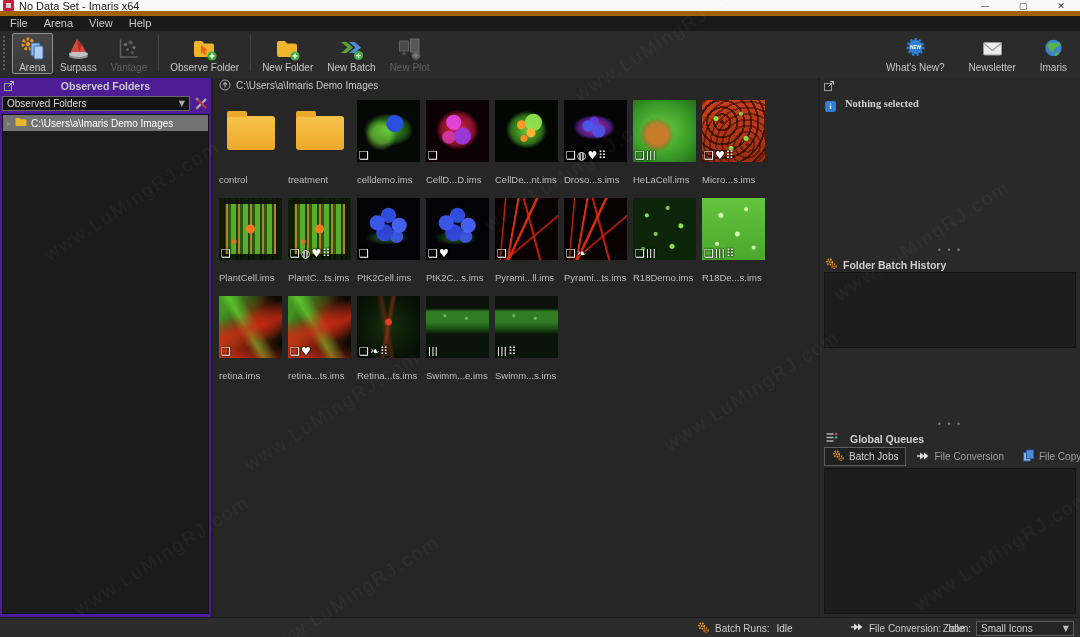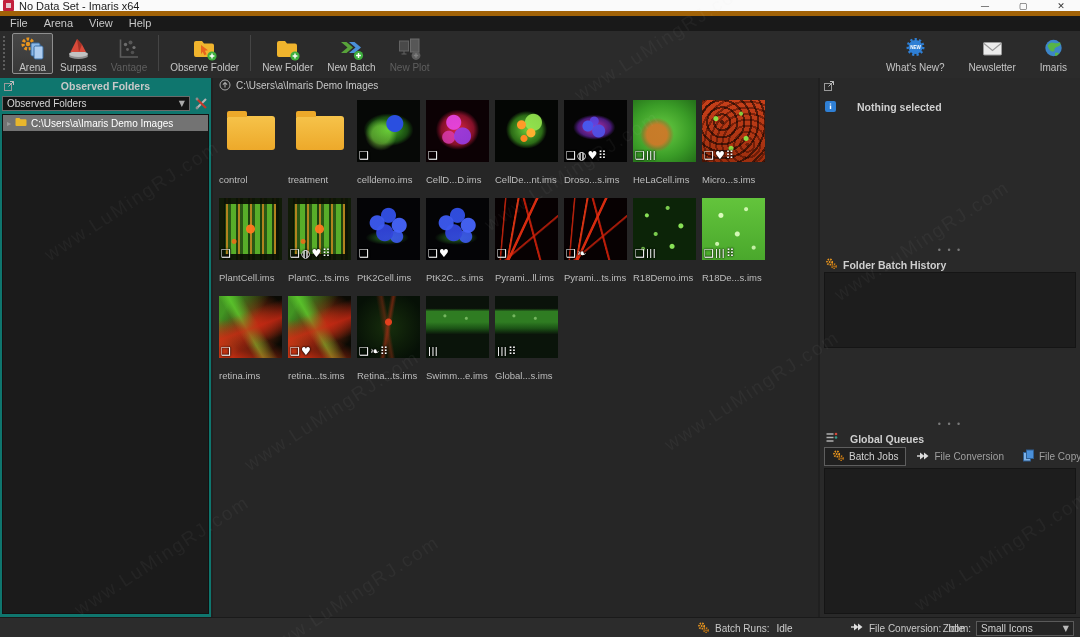--- a/index.html
+++ b/index.html
@@ -27,21 +27,21 @@
           padding:1px 6px 0 6px;margin-top:2px;border:1px solid transparent;border-radius:2px;}
   .tb-btn .tb-ic{width:27px;height:27px;display:flex;align-items:center;justify-content:center;}
   .tb-btn .tb-label{font-size:10px;color:#c6c6c6;margin-top:0;white-space:nowrap;}
   .tb-btn.selected{border-color:#8f8f8f;background:linear-gradient(#474747,#383838);}
   .tb-btn.disabled .tb-label{color:#5f5f5f;}
   .tb-btn.disabled .tb-ic{opacity:.45;}
   .tb-sep{width:1px;height:36px;background:#454545;margin:4px 4px 0 4px;}
   #toolbar-right{margin-left:auto;display:flex;align-items:flex-start;gap:10px;padding-right:6px;}
   
   #workspace{position:absolute;left:0;top:78px;width:1080px;height:539px;background:#202020;}
-  .panel{position:absolute;top:0;height:539px;background:#0f766e;box-sizing:border-box;}
+  .panel{position:absolute;top:0;height:539px;background:#4c1d95;box-sizing:border-box;}
   #left-panel{left:0;width:211px;}
   #center-panel{left:213px;width:605px;background:#262626;}
   #right-panel{left:820px;width:260px;background:#292929;}
   .panel-head{position:absolute;left:0;top:0;right:0;height:15px;display:flex;align-items:center;}
   .panel-title{flex:1;text-align:center;font-size:10.5px;font-weight:bold;color:#c8c8c8;}
   .popout{width:12px;height:12px;margin-left:3px;display:flex;align-items:center;justify-content:center;}
   
   .dropdown-row{position:absolute;left:2px;top:17px;right:2px;height:16px;display:flex;align-items:center;}
   .folder-select{flex:1;height:15px;background:#141414;border:1px solid #6a6a6a;color:#d6d6d6;
                  font-size:10px;display:flex;align-items:center;padding:0 4px;box-sizing:border-box;}
@@ -152,21 +152,21 @@
     radial-gradient(circle at 50% 42%, rgba(235,65,30,.95) 0 3px, transparent 4px),
     linear-gradient(100deg, transparent 45%, rgba(165,45,20,.55) 49% 50%, transparent 54%),
     linear-gradient(80deg, transparent 40%, rgba(145,45,20,.45) 47% 48%, transparent 52%),
     radial-gradient(ellipse at 50% 50%, rgba(32,62,16,.65), transparent 82%),
     #061006;}
   .t-swimm{background:
     radial-gradient(circle at 30% 32%, rgba(185,240,155,.5) 0 1px, transparent 2px),
     radial-gradient(circle at 64% 36%, rgba(185,240,155,.5) 0 1px, transparent 2px),
     linear-gradient(180deg, #0a120a 0 20%, #2f7c22 25% 42%, #1c5416 52%, #0a140a 62% 100%);}
   
-  .nothing-row{position:absolute;left:5px;top:20px;display:flex;align-items:center;gap:21px;}
+  .nothing-row{position:absolute;left:5px;top:20px;display:flex;gap:9px;font-family:Liberation Serif, serif;}
   .nothing-label{font-size:10.5px;font-weight:bold;color:#d0d0d0;}
   .splitter{position:absolute;left:0;right:0;height:6px;text-align:center;color:#787878;
             font-size:9px;line-height:5px;letter-spacing:2px;}
   .rp-header{position:absolute;left:5px;display:flex;align-items:center;gap:5px;}
   .rp-header .hdr-label{font-size:10.5px;font-weight:bold;color:#cfcfcf;}
   .rp-box{position:absolute;left:4px;right:4px;background:#1d1d1d;border:1px solid #151515;}
   .tabs-row{position:absolute;left:4px;right:20px;height:19px;display:flex;align-items:center;gap:2px;}
   .queue-tab{display:flex;align-items:center;gap:4px;height:17px;padding:0 7px;font-size:10px;
              color:#9f9f9f;border:1px solid transparent;white-space:nowrap;}
   .queue-tab.selected{background:#202020;border-color:#5e5e5e;color:#d2d2d2;}
@@ -543,21 +543,21 @@
               </div>
               <div class="tile-label">Swimm...e.ims</div>
             </div>
             <div class="tile">
               <div class="tile-img t-swimm">
                 <div class="badges">
                   <span class="badge-frames">|||</span>
                   <span>⠿</span>
                 </div>
               </div>
-              <div class="tile-label">Global...s.ims</div>
+              <div class="tile-label">Swimm...s.ims</div>
             </div>
           </div>
         </div>
     </div>
 
     <div id="right-panel" class="panel">
       <div class="panel-head">
         <span class="popout">
             <svg width="12" height="12" viewBox="0 0 12 12">
               <rect x="1.5" y="3.5" width="7" height="7" fill="none" stroke="#9a9a9a"></rect>

